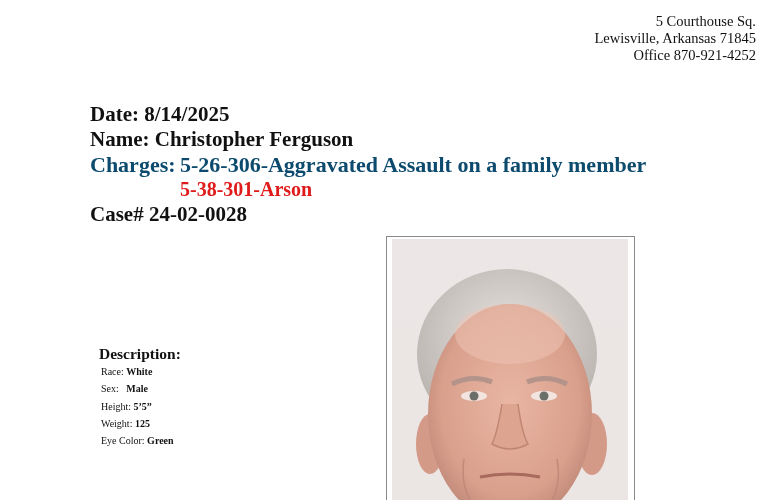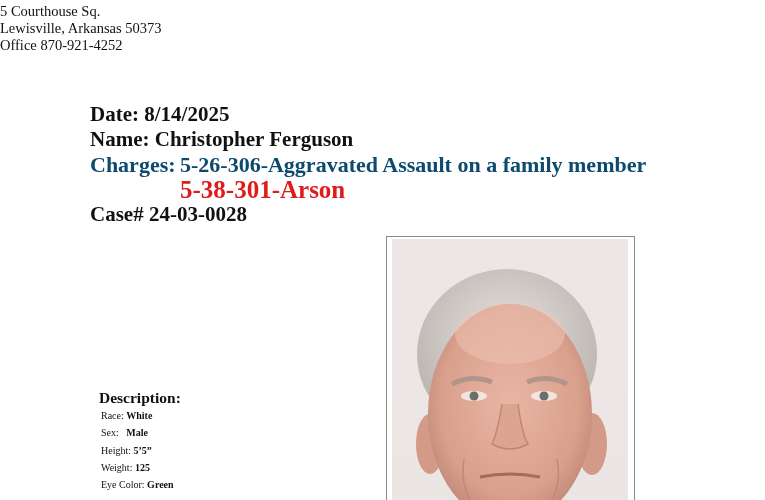--- a/index.html
+++ b/index.html
@@ -1,61 +1,61 @@
 <!DOCTYPE html>
 <html><head>
 <meta charset="utf-8">
 <style>
   html, body { margin: 0; padding: 0; background: #ffffff; }
   body { width: 765px; height: 500px; position: relative; overflow: hidden;
          font-family: "Liberation Serif", "DejaVu Serif", serif; color: #111; }
-  .header { position: absolute; left: 0; top: 4px; width: 756px; text-align: left; }
+  .header { position: absolute; left: 0; top: 14px; width: 756px; text-align: right; }
   .header div { font-size: 14.5px; line-height: 17.2px; }
   .header .l0 { margin-top: -1px; }
   .info { position: absolute; left: 90px; top: 102px; }
   .row { font-weight: bold; font-size: 21px; line-height: 25px; white-space: nowrap; }
   .charges { color: #0c4a6e; font-size: 22px; }
   .charges .lbl { display: inline-block; width: 90px; }
-  .charges2 { color: #e01b1b; font-size: 25px; padding-left: 90px; }
+  .charges2 { color: #e01b1b; font-size: 20px; padding-left: 90px; }
   .desc { position: absolute; left: 99px; top: 344px; }
-  .desc .title { font-weight: bold; font-size: 15.5px; line-height: 19px; margin-top: 44px; }
+  .desc .title { font-weight: bold; font-size: 15.5px; line-height: 19px; }
   .desc .line { font-size: 10px; line-height: 17.3px; padding-left: 2px; white-space: nowrap; }
   .desc .line b { font-weight: bold; }
   .photo-frame { position: absolute; left: 386px; top: 236px; width: 249px; height: 280px;
                  border: 1.5px solid #8a8a8a; box-sizing: border-box; background: #fff; }
   .photo { position: absolute; left: 5px; top: 2px; right: 6px; bottom: 0;
            background: linear-gradient(180deg, #ece6e6 0%, #ebe5e4 100%); overflow: hidden; }
 </style>
 </head>
 <body>
 
 <div class="header">
   <div class="l0">5 Courthouse Sq.</div>
-  <div>Lewisville, Arkansas 50373</div>
+  <div>Lewisville, Arkansas 71845</div>
   <div>Office 870-921-4252</div>
 </div>
 
 <div class="info">
   <div class="row">
     <span>Date:</span>
     <span>8/14/2025</span>
   </div>
   <div class="row">
     <span>Name:</span>
     <span>Christopher Ferguson</span>
   </div>
   <div class="row charges">
     <span class="lbl">Charges:</span><span>5-26-306-Aggravated Assault on a family member</span>
   </div>
   <div class="row charges2">
     <span>5-38-301-Arson</span>
   </div>
   <div class="row">
     <span>Case#</span>
-    <span>24-03-0028</span>
+    <span>24-02-0028</span>
   </div>
 </div>
 
 <div class="desc">
   <div class="title">Description:</div>
   <div class="line"><span>Race:</span> <b>White</b></div>
   <div class="line"><span>Sex:</span>&nbsp;&nbsp; <b>Male</b></div>
   <div class="line"><span>Height:</span> <b>5’5”</b></div>
   <div class="line"><span>Weight:</span> <b>125</b></div>
   <div class="line"><span>Eye Color:</span> <b>Green</b></div>

